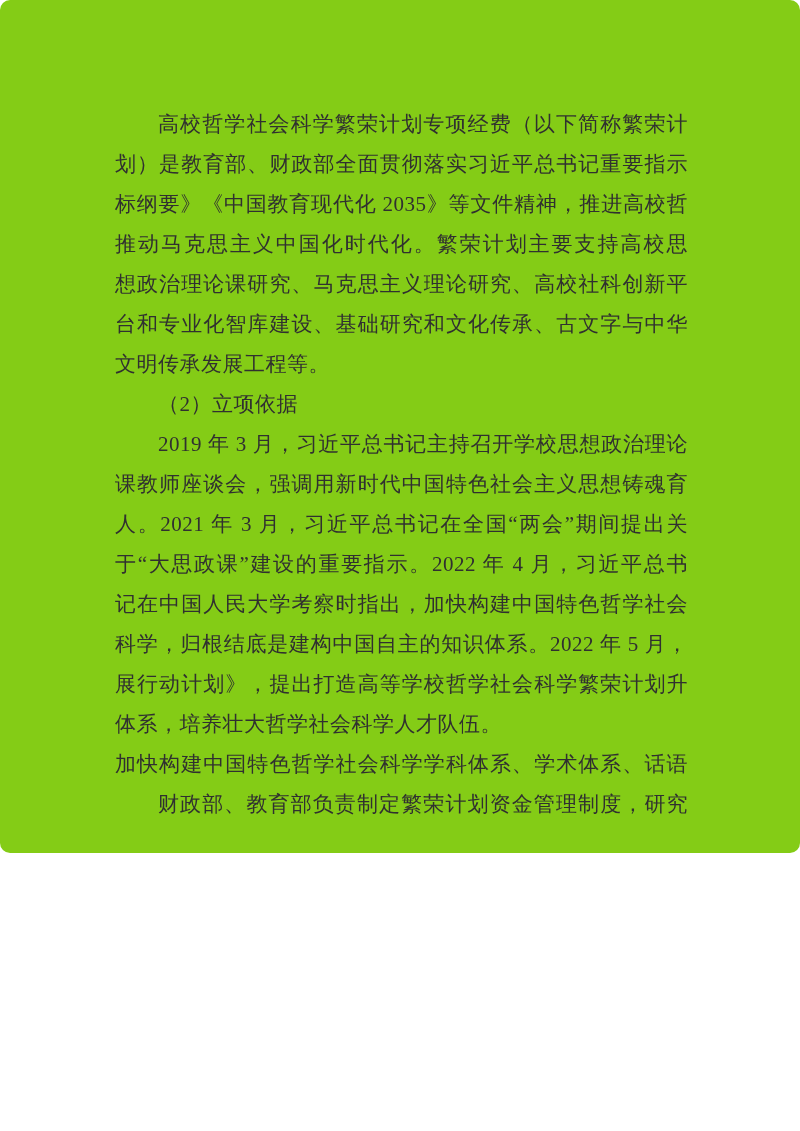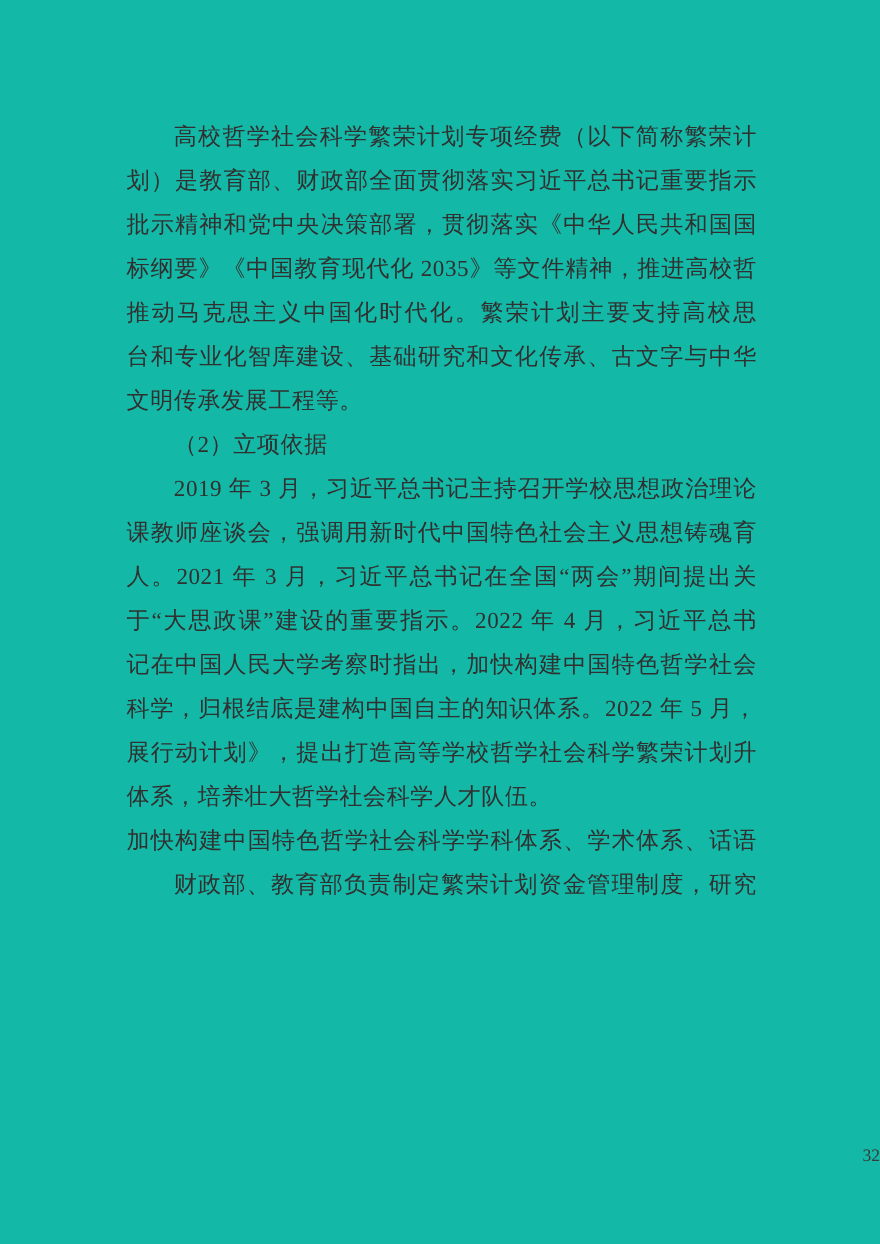--- a/index.html
+++ b/index.html
@@ -3,25 +3,26 @@
 <meta charset="utf-8">
 <style>
   html, body {
     margin: 0;
     padding: 0;
     background: #ffffff;
   }
   .page {
     position: relative;
     width: 800px;
-    height: 1131px;
-    background: #14b8a6;
+    height: 853px;
+    background: #84cc16;
     overflow: hidden;
     font-family: "Liberation Serif", "DejaVu Serif", serif;
     color: #303030;
+    border-radius: 10px;
   }
   .text-block {
     position: absolute;
     left: 115px;
     top: 104px;
     width: 573px;
   }
   .line {
     font-size: 21px;
     line-height: 40px;
@@ -47,23 +48,23 @@
     color: #3a3a3a;
   }
 </style>
 </head>
 <body>
 
 <div class="page">
   <div class="text-block">
     <div class="line indent">高校哲学社会科学繁荣计划专项经费（以下简称繁荣计</div>
     <div class="line">划）是教育部、财政部全面贯彻落实习近平总书记重要指示</div>
-    <div class="line">批示精神和党中央决策部署，贯彻落实《中华人民共和国国</div>
     <div class="line">标纲要》《中国教育现代化 2035》等文件精神，推进高校哲</div>
     <div class="line">推动马克思主义中国化时代化。繁荣计划主要支持高校思</div>
+    <div class="line">想政治理论课研究、马克思主义理论研究、高校社科创新平</div>
     <div class="line">台和专业化智库建设、基础研究和文化传承、古文字与中华</div>
     <div class="line end">文明传承发展工程等。</div>
     <div class="line indent end">（2）立项依据</div>
     <div class="line indent">2019 年 3 月，习近平总书记主持召开学校思想政治理论</div>
     <div class="line">课教师座谈会，强调用新时代中国特色社会主义思想铸魂育</div>
     <div class="line">人。2021 年 3 月，习近平总书记在全国“两会”期间提出关</div>
     <div class="line">于“大思政课”建设的重要指示。2022 年 4 月，习近平总书</div>
     <div class="line">记在中国人民大学考察时指出，加快构建中国特色哲学社会</div>
     <div class="line">科学，归根结底是建构中国自主的知识体系。2022 年 5 月，</div>
     <div class="line">展行动计划》，提出打造高等学校哲学社会科学繁荣计划升</div>

